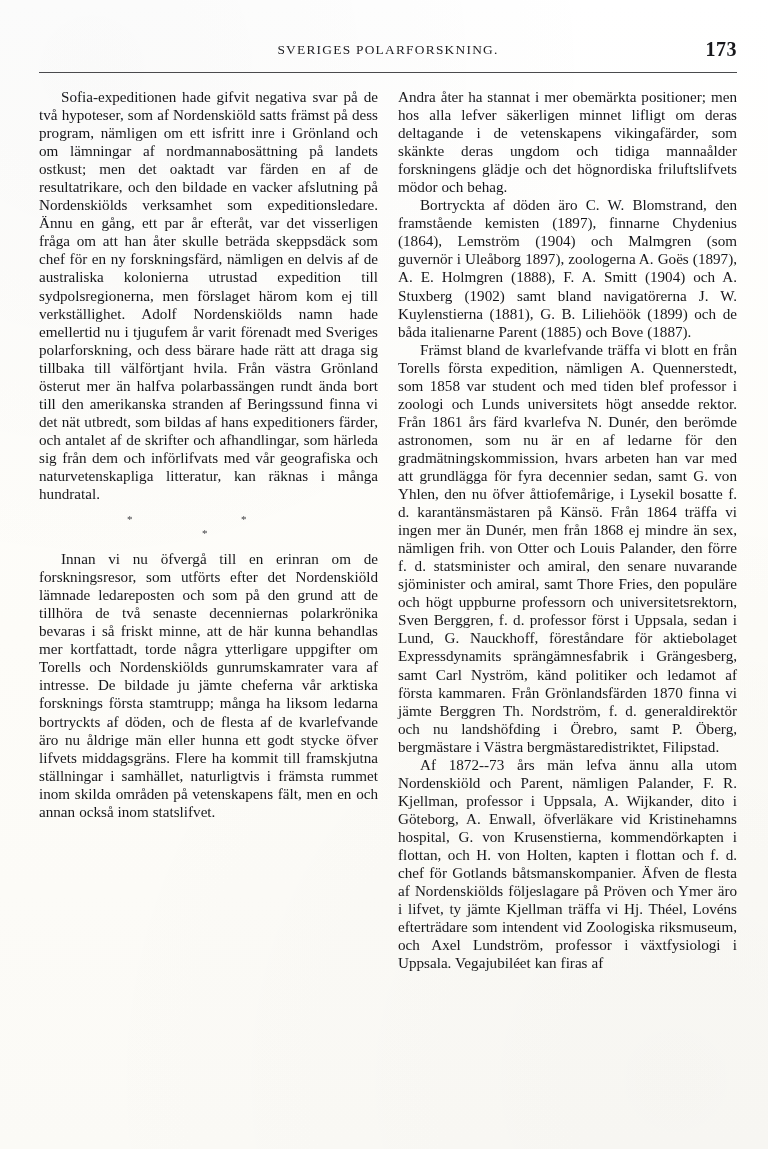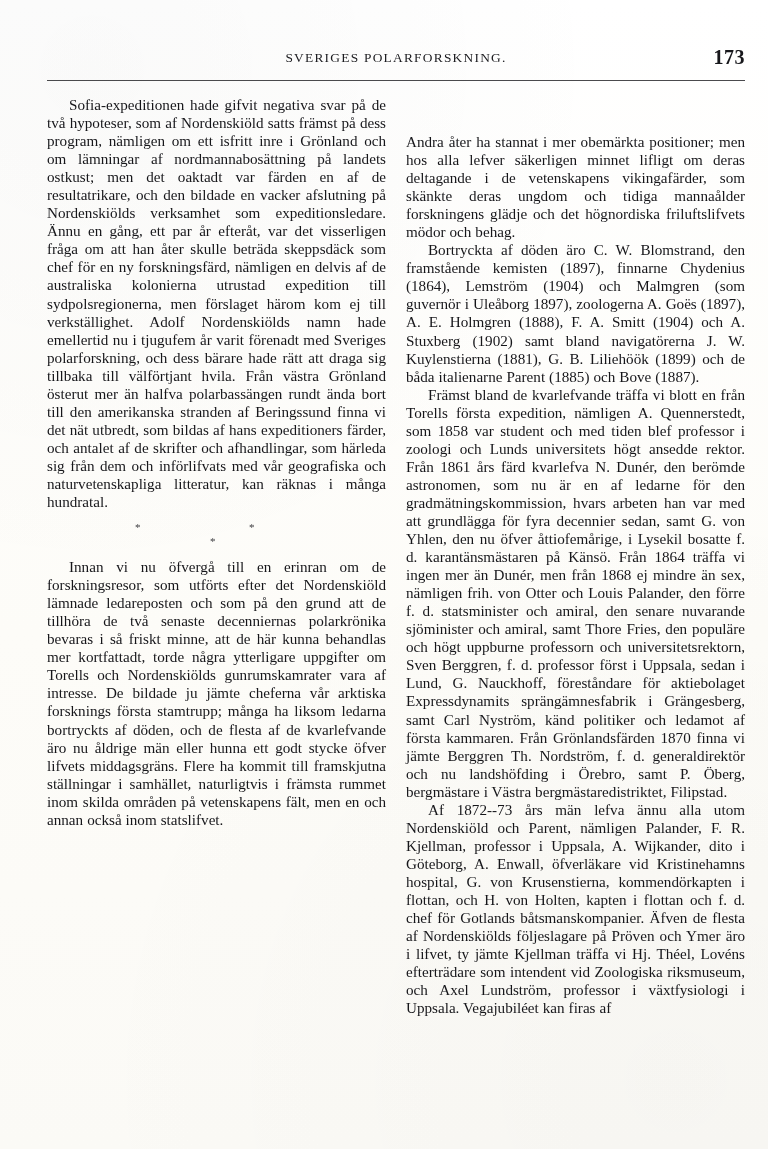--- a/index.html
+++ b/index.html
@@ -13,21 +13,21 @@
     font-family: "Liberation Serif", "DejaVu Serif", serif;
     color: #16161a;
     overflow: hidden;
   }
   .page {
     position: relative;
     width: 768px;
     height: 1149px;
     background: #fdfdfb;
     box-sizing: border-box;
-    padding: 12px;
+    padding: 4px;
   }
   
   .page::before {
     content: "";
     position: absolute;
     inset: 0;
     background:
       radial-gradient(circle at 12% 6%, rgba(0,0,0,0.018), rgba(0,0,0,0) 42%),
       radial-gradient(circle at 88% 94%, rgba(0,0,0,0.02), rgba(0,0,0,0) 48%),
       linear-gradient(180deg, #ffffff 0%, #fdfcf8 55%, #fbfaf6 100%);
@@ -96,21 +96,20 @@
     text-align: justify;
     text-justify: inter-word;
     font-size: 15.15px;
     line-height: 18.05px;
     text-indent: 22px;
     hyphens: manual;
     word-spacing: 0.2px;
   }
   p.para.noindent {
     text-indent: 0;
-    margin-top: 37px;
   }
   .asterism {
     position: relative;
     height: 40px;
     margin: 3px 0 4px 0;
   }
   .asterism span {
     position: absolute;
     font-size: 11px;
     color: #3b3b3f;

